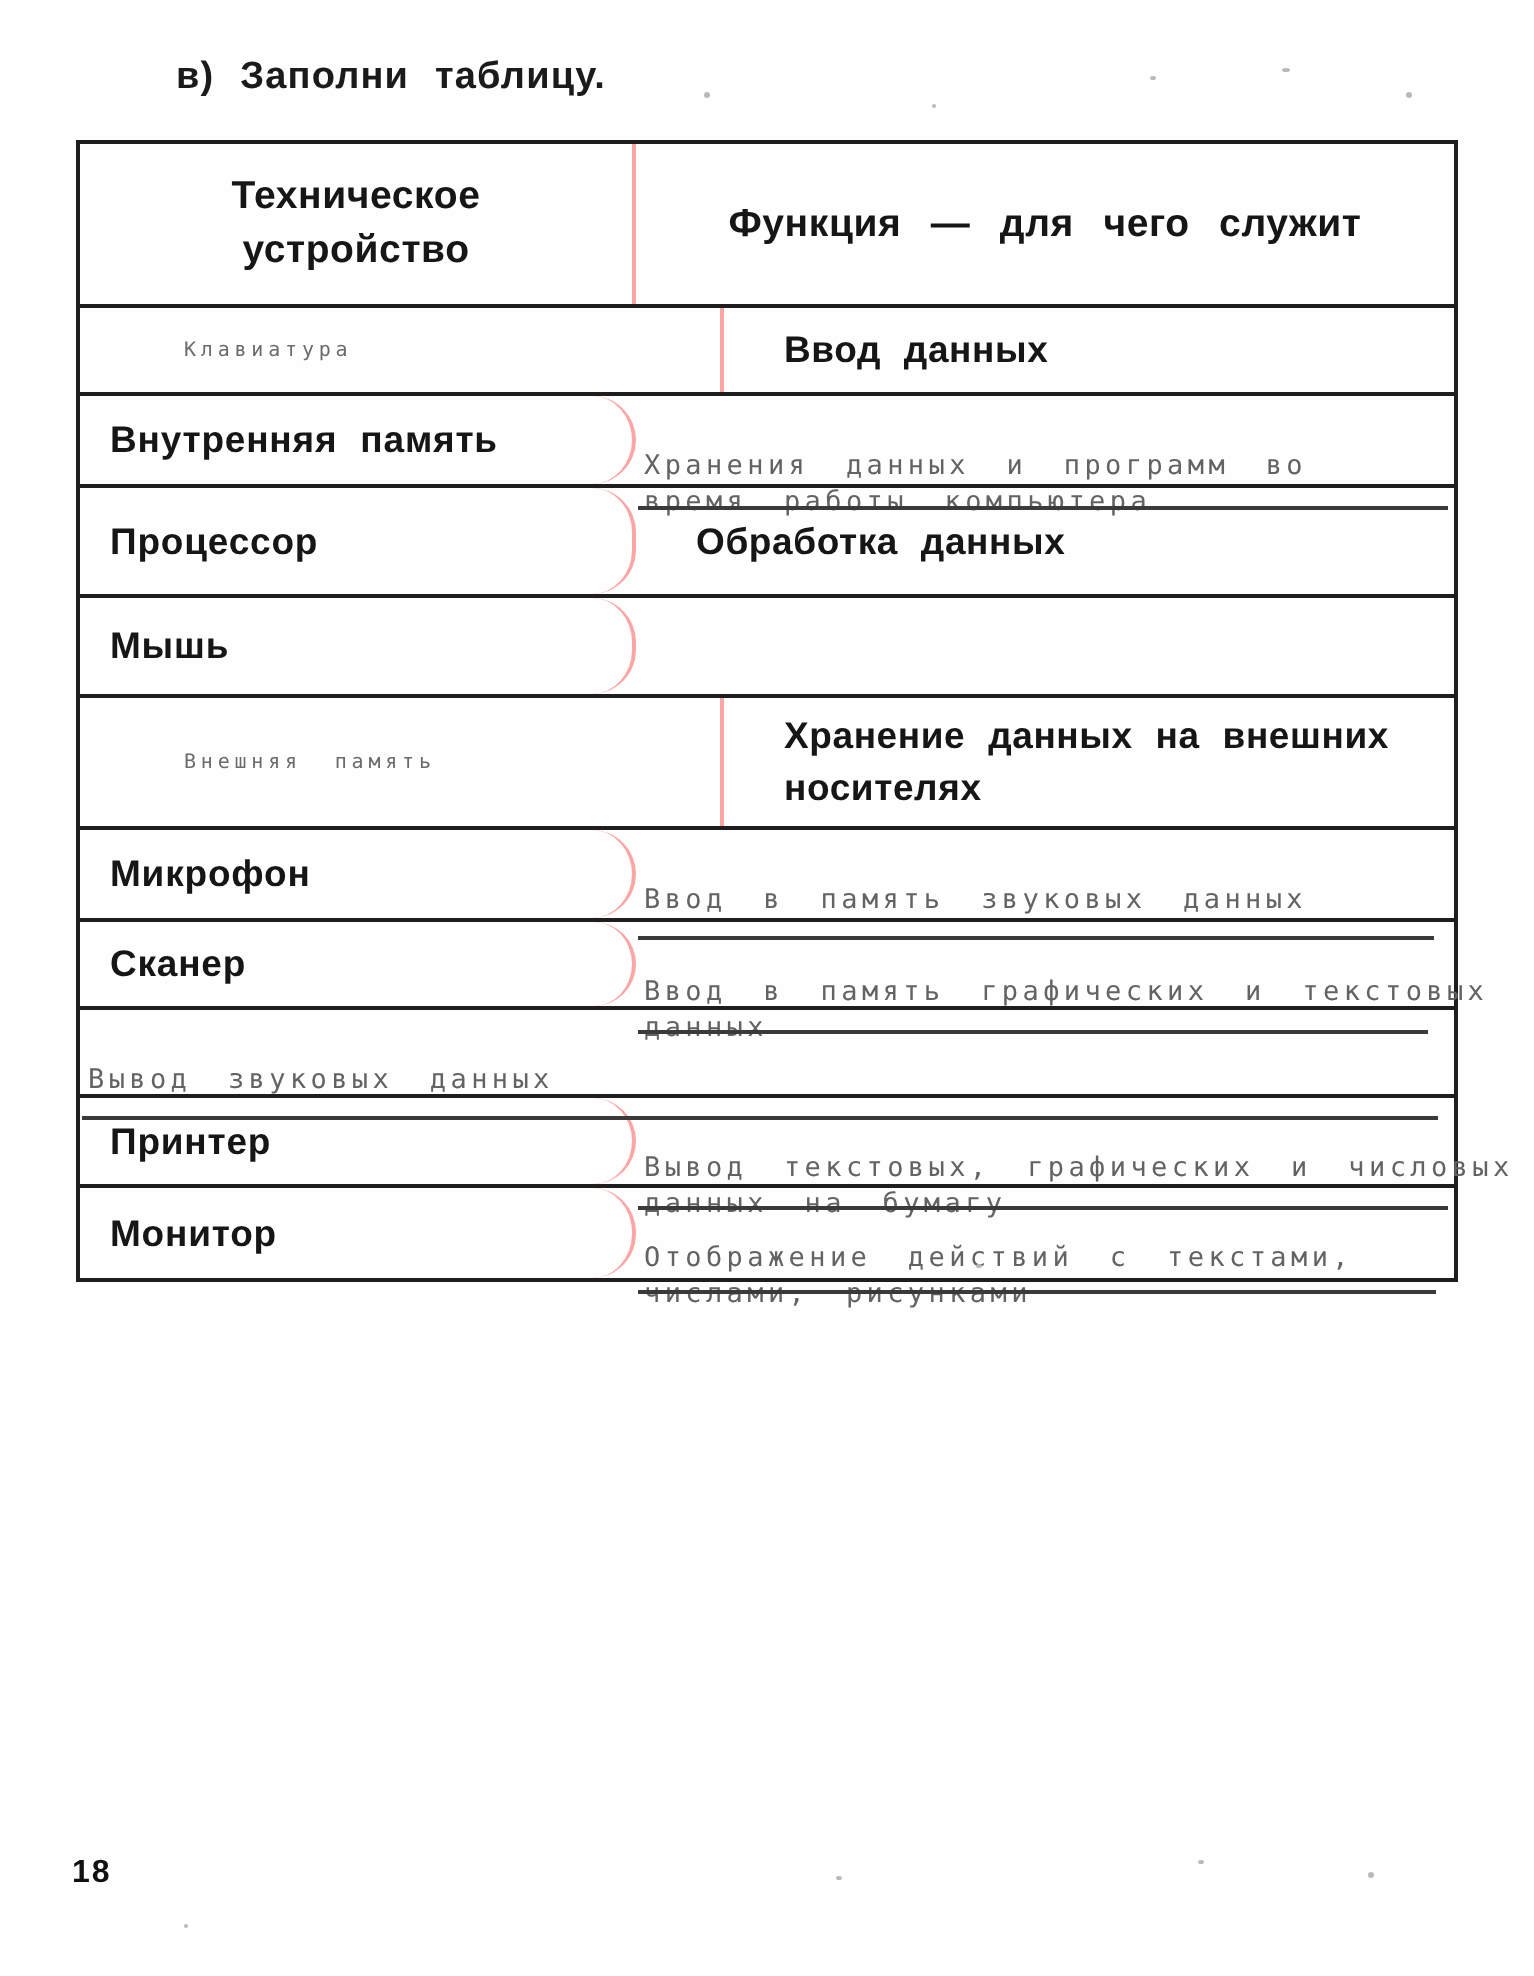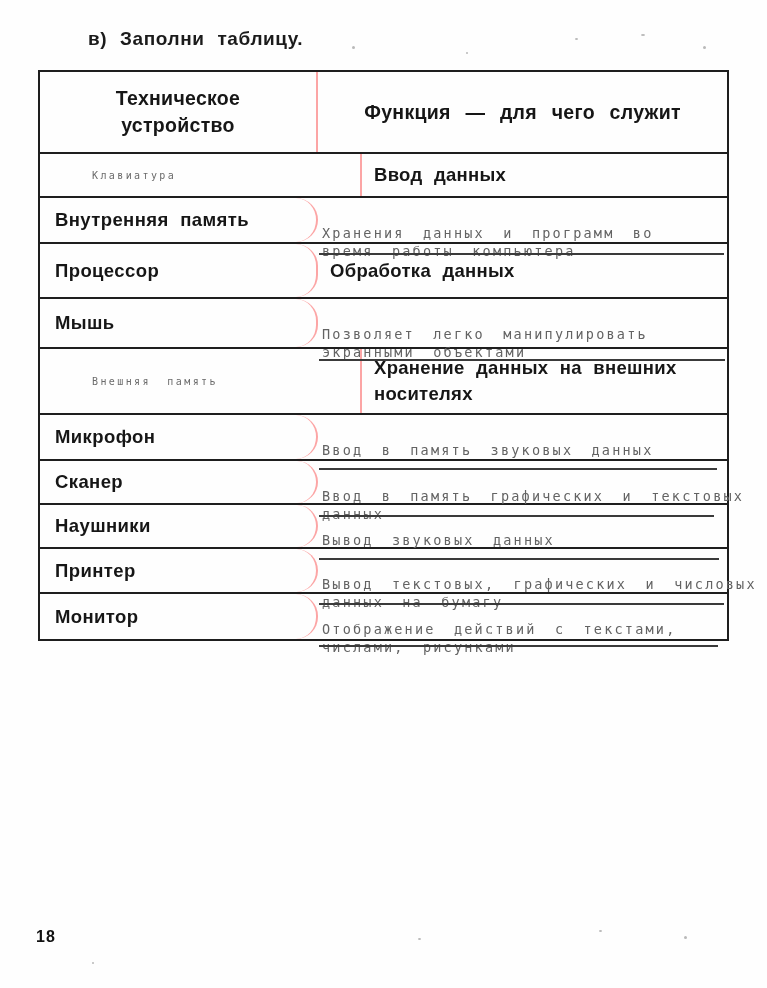--- a/index.html
+++ b/index.html
@@ -38,21 +38,21 @@
   .dev-print { font-size:18.5px; font-weight:bold; padding-left:15px; letter-spacing:.4px; word-spacing:6px;border-radius:22px; }
   .dev-typed {
     font-family:"DejaVu Sans Mono", monospace; font-weight:normal;
     font-size:10px; color:#6b6b6b;
     letter-spacing:2.4px; word-spacing:8px;
     padding-left:8px; white-space:nowrap;margin-left:44px;
   }
   .fn-print {
     display:flex; flex-direction:column; justify-content:center;
     font-size:18.5px; font-weight:bold;
-    line-height:26px; padding-left:12px;
+    line-height:26px; padding-left:30px;
     letter-spacing:.3px; word-spacing:6px;
   }
   .fn-typed {
     display:flex; flex-direction:column; justify-content:flex-start;
     font-family:"DejaVu Sans Mono", monospace;
     font-size:13.5px; color:#636363;
     letter-spacing:2.2px; word-spacing:8px;
     padding:4px 0 0 4px;
     margin-top:22px;
   }
@@ -110,24 +110,20 @@
     </div>
     <div class="cell fn-cell fn-print">
       <span>Обработка данных</span>
     </div>
   </div>
 
   <div class="row" style="height:50px">
     <div class="cell dev-cell dev-print">
       <span>Мышь</span>
     </div>
-    <div class="cell fn-cell fn-typed">
-      <div class="tline"><span>Позволяет легко манипулировать</span></div>
-      <div class="tline ruled" style="--rt:16px; --rr:2px"><span>экранными объектами</span></div>
-    </div>
   </div>
 
   <div class="row" style="height:66px">
     <div class="cell dev-cell dev-typed">
       <span>Внешняя память</span>
     </div>
     <div class="cell fn-cell fn-print">
       <span>Хранение данных на внешних</span>
       <span>носителях</span>
     </div>
@@ -146,23 +142,20 @@
     <div class="cell dev-cell dev-print">
       <span>Сканер</span>
     </div>
     <div class="cell fn-cell fn-typed">
       <div class="tline"><span>Ввод в память графических и текстовых</span></div>
       <div class="tline ruled" style="--rt:10px; --rr:13px"><span>данных</span></div>
     </div>
   </div>
 
   <div class="row" style="height:44px">
-    <div class="cell dev-cell dev-print">
-      <span>Наушники</span>
-    </div>
     <div class="cell fn-cell fn-typed">
       <div class="tline ruled" style="--rt:27px; --rr:8px"><span>Вывод звуковых данных</span></div>
     </div>
   </div>
 
   <div class="row" style="height:45px">
     <div class="cell dev-cell dev-print">
       <span>Принтер</span>
     </div>
     <div class="cell fn-cell fn-typed">

